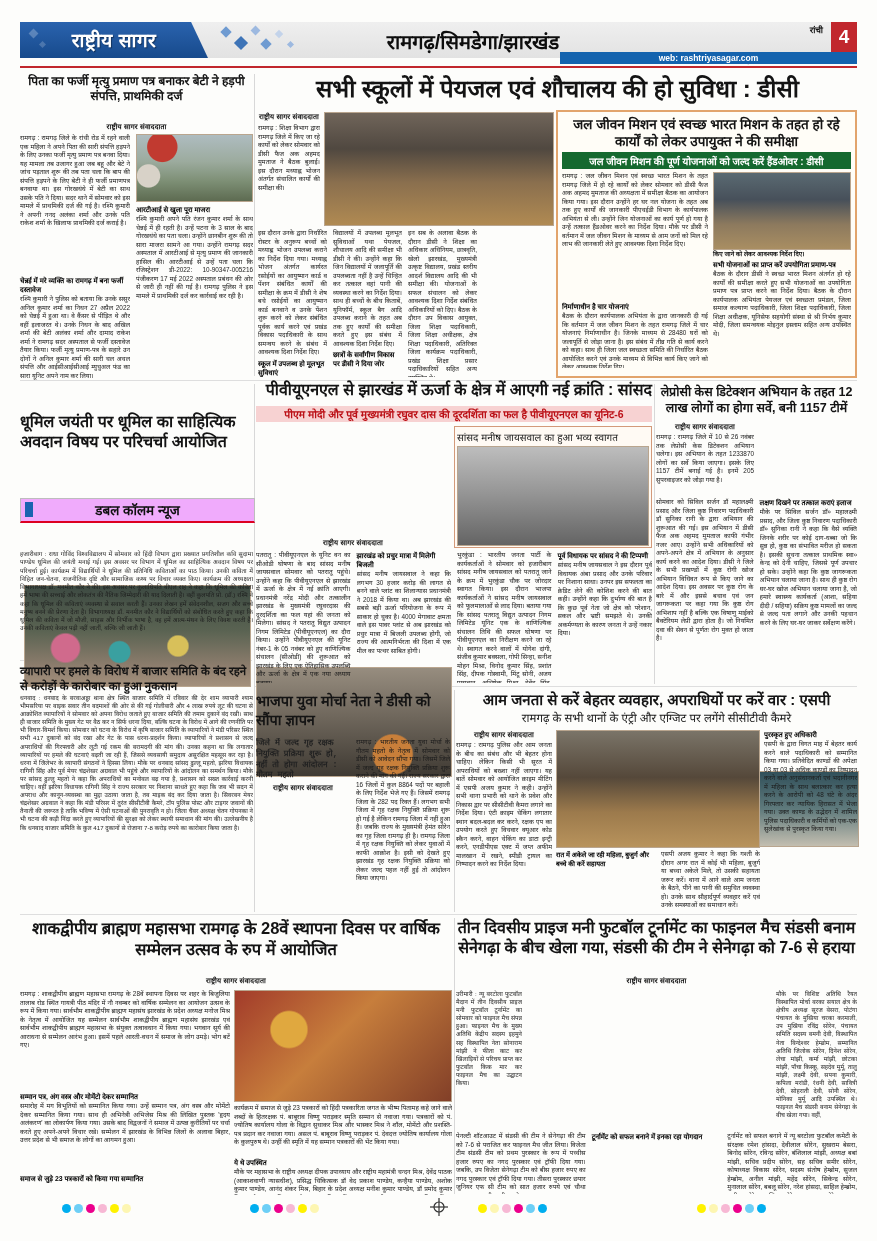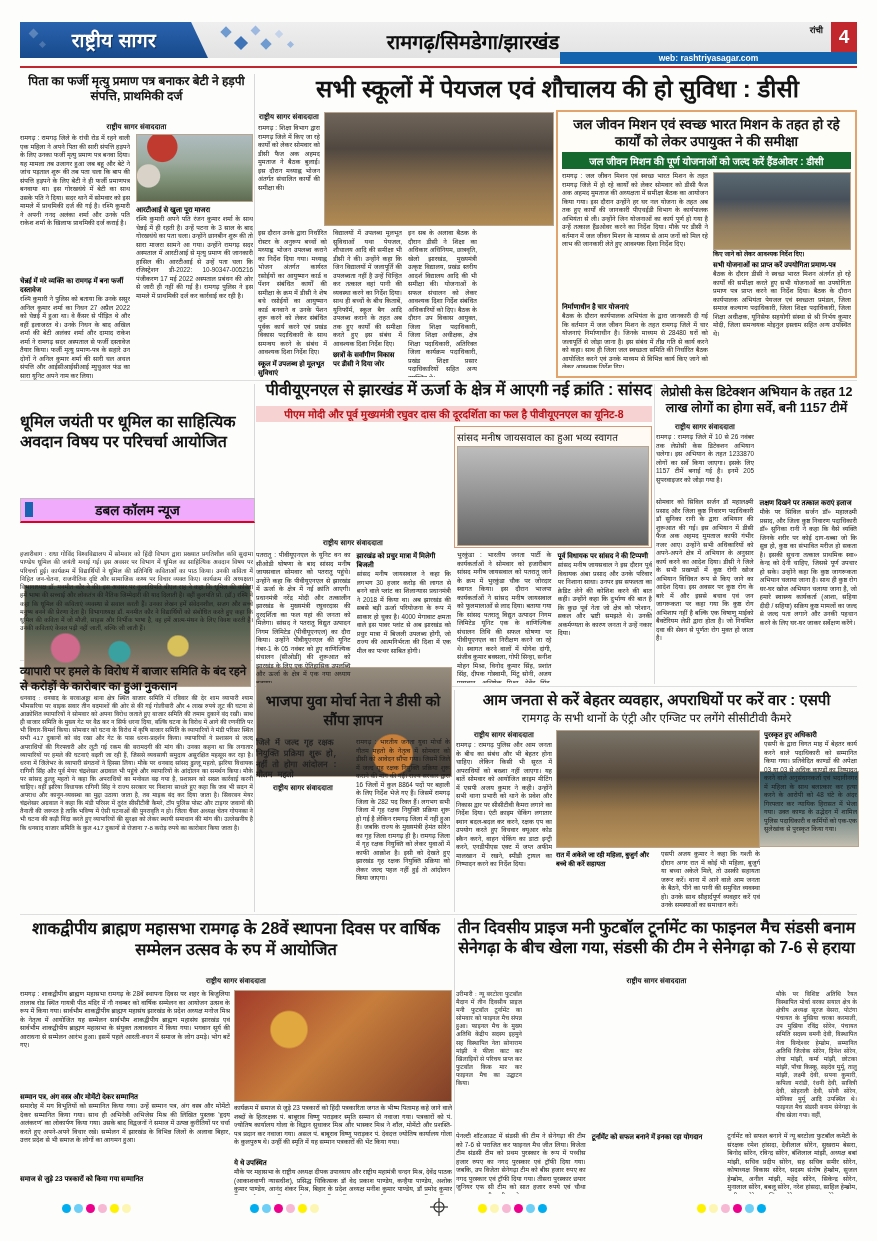--- a/index.html
+++ b/index.html
@@ -160,21 +160,21 @@
   </div>
 
   <div class="abs hl" style="left:20px;top:412px;width:233px;height:30px;font-size:16px">धूमिल जयंती पर धूमिल का साहित्यिक अवदान विषय पर परिचर्चा आयोजित</div>
   <div class="abs ph ph-grp" style="left:24px;top:446px;width:225px;height:100px"></div>
   <div class="abs bt" style="left:20px;top:550px;width:233px;height:106px;font-size:6.2px">हजारीबाग : राधा गोविंद विश्वविद्यालय में सोमवार को हिंदी विभाग द्वारा प्रख्यात प्रगतिशील कवि सुदामा पाण्डेय धूमिल की जयंती मनाई गई। इस अवसर पर विभाग में धूमिल का साहित्यिक अवदान विषय पर परिचर्चा हुई। कार्यक्रम में विद्यार्थियों ने धूमिल की प्रतिनिधि कविताओं का पाठ किया। उनकी कविता में निहित जन-चेतना, राजनीतिक दृष्टि और सामाजिक कथ्य पर विचार व्यक्त किए। कार्यक्रम की अध्यक्षता विभागाध्यक्ष डॉ. मनमीत कौर ने की। इस अवसर पर कुलाधिपति बीएल राह ने कहा कि धूमिल की कविता हमें भाषा की सच्चाई और लोकतंत्र की नैतिक जिम्मेदारी की याद दिलाती है। वहीं कुलपति प्रो. (डॉ.) रश्मि ने कहा कि धूमिल की कविताएं व्यवस्था से सवाल करती हैं। उनका लेखन हमें संवेदनशील, सजग और सच्चे मनुष्य बनने की प्रेरणा देता है। विभागाध्यक्ष डॉ. मनमीत कौर ने विद्यार्थियों को संबोधित करते हुए कहा कि धूमिल की कविता में जो मौजी, साहस और निर्भीक भाषा है, वह हमें आत्म-मंथन के लिए विवश करती है। उनकी कविताएं केवल पढ़ी नहीं जातीं, बल्कि जी जाती हैं।</div>
 
   <div class="abs hl" style="left:20px;top:664px;width:233px;height:28px;font-size:11.5px">व्यापारी पर हमले के विरोध में बाजार समिति के बंद रहने से करोड़ों के कारोबार का हुआ नुकसान</div>
   <div class="abs bt" style="left:20px;top:694px;width:233px;height:216px;font-size:6.1px">धनबाद : धनबाद के बरवाअड्डा थाना क्षेत्र स्थित बाजार समिति में रविवार की देर शाम व्यापारी श्याम भीमसरिया पर बाइक सवार तीन बदमाशों की ओर से की गई गोलीबारी और 4 लाख रुपये लूट की घटना से आक्रोशित व्यापारियों ने सोमवार को अपना विरोध जताते हुए बाजार समिति की तमाम दुकानें बंद रखी। साथ ही बाजार समिति के मुख्य गेट पर बैठ कर न सिर्फ धरना दिया, बल्कि घटना के विरोध में आगे की रणनीति पर भी विचार-विमर्श किया। सोमवार को घटना के विरोध में कृषि बाजार समिति के व्यापारियों ने मंडी परिसर स्थित सभी 417 दुकानों को बंद रखा और गेट के पास धरना-प्रदर्शन किया। व्यापारियों ने प्रशासन से जल्द अपराधियों की गिरफ्तारी और लूटी गई रकम की बरामदगी की मांग की। उनका कहना था कि लगातार व्यापारियों पर हमले की घटनाएं बढ़ती जा रही हैं, जिससे व्यवसायी समुदाय असुरक्षित महसूस कर रहा है। धरना में जिलेभर के व्यापारी संगठनों ने हिस्सा लिया। मौके पर धनबाद सांसद ढुल्लू महतो, झरिया विधायक रागिनी सिंह और पूर्व मेयर चंद्रशेखर अग्रवाल भी पहुंचे और व्यापारियों के आंदोलन का समर्थन किया। मौके पर सांसद ढुल्लू महतो ने कहा कि अपराधियों का मनोबल बढ़ गया है, प्रशासन को सख्त कार्रवाई करनी चाहिए। वहीं झरिया विधायक रागिनी सिंह ने राज्य सरकार पर निशाना साधते हुए कहा कि जब भी सदन में अपराध और कानून-व्यवस्था का मुद्दा उठाया जाता है, तब माइक बंद कर दिया जाता है। सिवरबन मेयर चंद्रशेखर अग्रवाल ने कहा कि मंडी परिसर में तुरंत सीसीटीवी कैमरे, टॉप पुलिस पोस्ट और टाइगर जवानों की तैनाती की जरूरत है ताकि भविष्य में ऐसी घटनाओं की पुनरावृति न हो। जिला चैंबर अध्यक्ष चेतन गोयनका ने भी घटना की कड़ी निंदा करते हुए व्यापारियों की सुरक्षा को लेकर स्थायी समाधान की मांग की। उल्लेखनीय है कि धनबाद बाजार समिति के कुल 417 दुकानों से रोजाना 7-8 करोड़ रुपये का कारोबार किया जाता है।</div>
 
   <div class="abs hl" style="left:256px;top:380px;width:396px;height:20px;font-size:16px;text-align:right">पीवीयूएनएल से झारखंड में ऊर्जा के क्षेत्र में आएगी नई क्रांति : सांसद</div>
-  <div class="abs strapF" style="left:256px;top:406px;width:396px">पीएम मोदी और पूर्व मुख्यमंत्री रघुवर दास की दूरदर्शिता का फल है पीवीयूएनएल का यूनिट-8</div>
+  <div class="abs strapF" style="left:256px;top:406px;width:396px">पीएम मोदी और पूर्व मुख्यमंत्री रघुवर दास की दूरदर्शिता का फल है पीवीयूएनएल का यूनिट-6</div>
   <div class="abs ph ph-lead" style="left:256px;top:426px;width:194px;height:108px"></div>
   <div class="abs boxG" style="left:454px;top:426px;width:198px;height:122px">
     <div class="boxG-h">सांसद मनीष जायसवाल का हुआ भव्य स्वागत</div>
     <div class="ph ph-crowd" style="width:190px;height:98px"></div>
   </div>
   <div class="abs byline" style="left:256px;top:538px;width:194px">राष्ट्रीय सागर संवाददाता</div>
   <div class="abs cols4" style="left:256px;top:551px;width:396px;height:132px;overflow:hidden">
     <div class="bt">पतरातू : पीवीयूएनएल के यूनिट वन का सीओडी घोषणा के बाद सांसद मनीष जायसवाल सोमवार को पतरातू पहुंचे। उन्होंने कहा कि पीवीयूएनएल से झारखंड में ऊर्जा के क्षेत्र में नई क्रांति आएगी। प्रधानमंत्री नरेंद्र मोदी और तत्कालीन झारखंड के मुख्यमंत्री रघुवरदास की दूरदर्शिता का फल यहां की जनता को मिलेगा। सांसद ने पतरातू विद्युत उत्पादन निगम लिमिटेड (पीवीयूएनएल) का दौरा किया। उन्होंने पीवीयूएनएल की यूनिट नंबर-1 के 05 नवंबर को हुए वाणिज्यिक संचालन (सीओडी) की शुरूआत को झारखंड के लिए एक ऐतिहासिक उपलब्धि और ऊर्जा के क्षेत्र में एक नया अध्याय बताया।</div>
     <div class="sh">झारखंड को प्रचुर मात्रा में मिलेगी बिजली</div>
     <div class="bt">सांसद मनीष जायसवाल ने कहा कि लगभग 30 हजार करोड़ की लागत से बनने वाले प्लांट का शिलान्यास प्रधानमंत्री ने 2018 में किया था। अब झारखंड की सबसे बड़ी ऊर्जा परियोजना के रूप में साकार हो चुका है। 4000 मेगावाट क्षमता वाले इस पावर प्लांट से अब झारखंड को प्रचुर मात्रा में बिजली उपलब्ध होगी, जो राज्य की आत्मनिर्भरता की दिशा में एक मील का पत्थर साबित होगी।</div>
@@ -188,21 +188,21 @@
     <div class="byline" style="margin-bottom:2px">राष्ट्रीय सागर संवाददाता</div>
     <div class="bt" style="height:60px">रामगढ़ : रामगढ़ जिले में 10 से 26 नवंबर तक लेप्रोसी केस डिटेक्शन अभियान चलेगा। इस अभियान के तहत 1233870 लोगों का सर्वे किया जाएगा। इसके लिए 1157 टीमें बनाई गई है। इनमें 205 सुपरवाइजर को जोड़ा गया है।</div>
   </div>
   <div class="abs ph ph-lep" style="left:758px;top:420px;width:99px;height:74px"></div>
   <div class="abs cols2" style="left:656px;top:498px;width:201px;height:184px;overflow:hidden">
     <div class="bt">सोमवार को सिविल सर्जन डॉ महालक्ष्मी प्रसाद और जिला कुष्ठ निवारण पदाधिकारी डॉ सुनिका रानी के द्वारा अभियान की शुरूआत की गई। इस अभियान में डीसी फैज अक अहमद मुमताज काफी गंभीर नजर आए। उन्होंने सभी अधिकारियों को अपने-अपने क्षेत्र में अभियान के अनुसार कार्य करने का आदेश दिया। डीसी ने जिले के सभी प्रखण्डों में कुष्ठ रोगी खोज अभियान विधिवत रूप से किए जाने का आदेश दिया। इस अवसर पर कुष्ठ रोग के बारे में और इससे बचाव एवं जन जागरूकता पर कहा गया कि कुष्ठ रोग अभिशाप नहीं है बल्कि एक विषाणु माईको बैक्टेरियम लेप्री द्वारा होता है। जो नियमित दवा की सेवन से पूर्णतः रोग मुक्त हो जाता है।</div>
     <div class="sh">लक्षण दिखने पर तत्काल कराएं इलाज</div>
     <div class="bt">मौके पर सिविल सर्जन डॉ० महालक्ष्मी प्रसाद, और जिला कुष्ठ निवारण पदाधिकारी डॉ० सुनिका रानी ने कहा कि वैसे व्यक्ति जिनके शरीर पर कोई दाग-धब्बा जो कि सुन्न हो, कुष्ठ का संभावित मरीज हो सकता है। इसकी सूचना तत्काल प्राथमिक स्वा० केन्द्र को देनी चाहिए, जिससे पूर्ण उपचार हो सके। उन्होंने कहा कि कुष्ठ जागरूकता अभियान चलाया जाना है। साथ ही कुष्ठ रोग घर-घर खोज अभियान चलाया जाना है, जो हमारे स्वास्थ्य कार्यकर्ता (आशा, सहिया दीदी / सहिया) सक्रिय कुष्ठ मामलों का जल्द से जल्द पता लगाने और उनकी पहचान करने के लिए घर-घर जाकर सर्वेक्षण करेंगे।</div>
   </div>
 
-  <div class="abs hl" style="left:256px;top:692px;width:194px;height:40px;font-size:14.5px;text-align:center">भाजपा युवा मोर्चा नेता ने डीसी को सौंपा ज्ञापन</div>
+  <div class="abs hl" style="left:256px;top:692px;width:194px;height:40px;font-size:14.5px;text-align:left">भाजपा युवा मोर्चा नेता ने डीसी को सौंपा ज्ञापन</div>
   <div class="abs cols2" style="left:256px;top:738px;width:194px;height:172px;overflow:hidden">
     <div class="strapI">जिले में जल्द गृह रक्षक नियुक्ति प्रक्रिया शुरू हो, नहीं तो होगा आंदोलन : गौतम महतो</div>
     <div class="byline" style="margin-bottom:2px">राष्ट्रीय सागर संवाददाता</div>
     <div class="bt">रामगढ़ : भारतीय जनता युवा मोर्चा के गौतम महतो के नेतृत्व में सोमवार को डीसी को आवेदन सौंपा गया। जिसमें जिले में जल्द गृह रक्षक नियुक्ति प्रक्रिया शुरू कराने की मांग की गई। राज्य सरकार द्वारा 16 जिलों में कुल 8864 पदों पर बहाली के लिए निर्देश भेजे गए हैं। जिसमें रामगढ़ जिला के 282 पद रिक्त हैं। लगभग सभी जिला में गृह रक्षक नियुक्ति प्रक्रिया शुरू हो गई है लेकिन रामगढ़ जिला में नहीं हुआ है। जबकि राज्य के मुख्यमंत्री हेमंत सोरेन का गृह जिला रामगढ़ ही है। रामगढ़ जिला में गृह रक्षक नियुक्ति को लेकर युवाओं में काफी आक्रोश है। इसी को देखते हुए झारखंड गृह रक्षक नियुक्ति प्रक्रिया को लेकर जल्द पहल नहीं हुई तो आंदोलन किया जाएगा।</div>
   </div>
 
   <div class="abs" style="left:456px;top:710px;width:401px;height:16px;font-size:11.5px;text-align:center;color:#1a1a1a">रामगढ़ के सभी थानों के एंट्री और एग्जिट पर लगेंगे सीसीटीवी कैमरे</div>
   <div class="abs hl" style="left:456px;top:690px;width:401px;height:18px;font-size:15px;text-align:center">आम जनता से करें बेहतर व्यवहार, अपराधियों पर करें वार : एसपी</div>
   <div class="abs" style="left:456px;top:730px;width:96px;height:180px">
     <div class="byline" style="margin-bottom:2px">राष्ट्रीय सागर संवाददाता</div>

